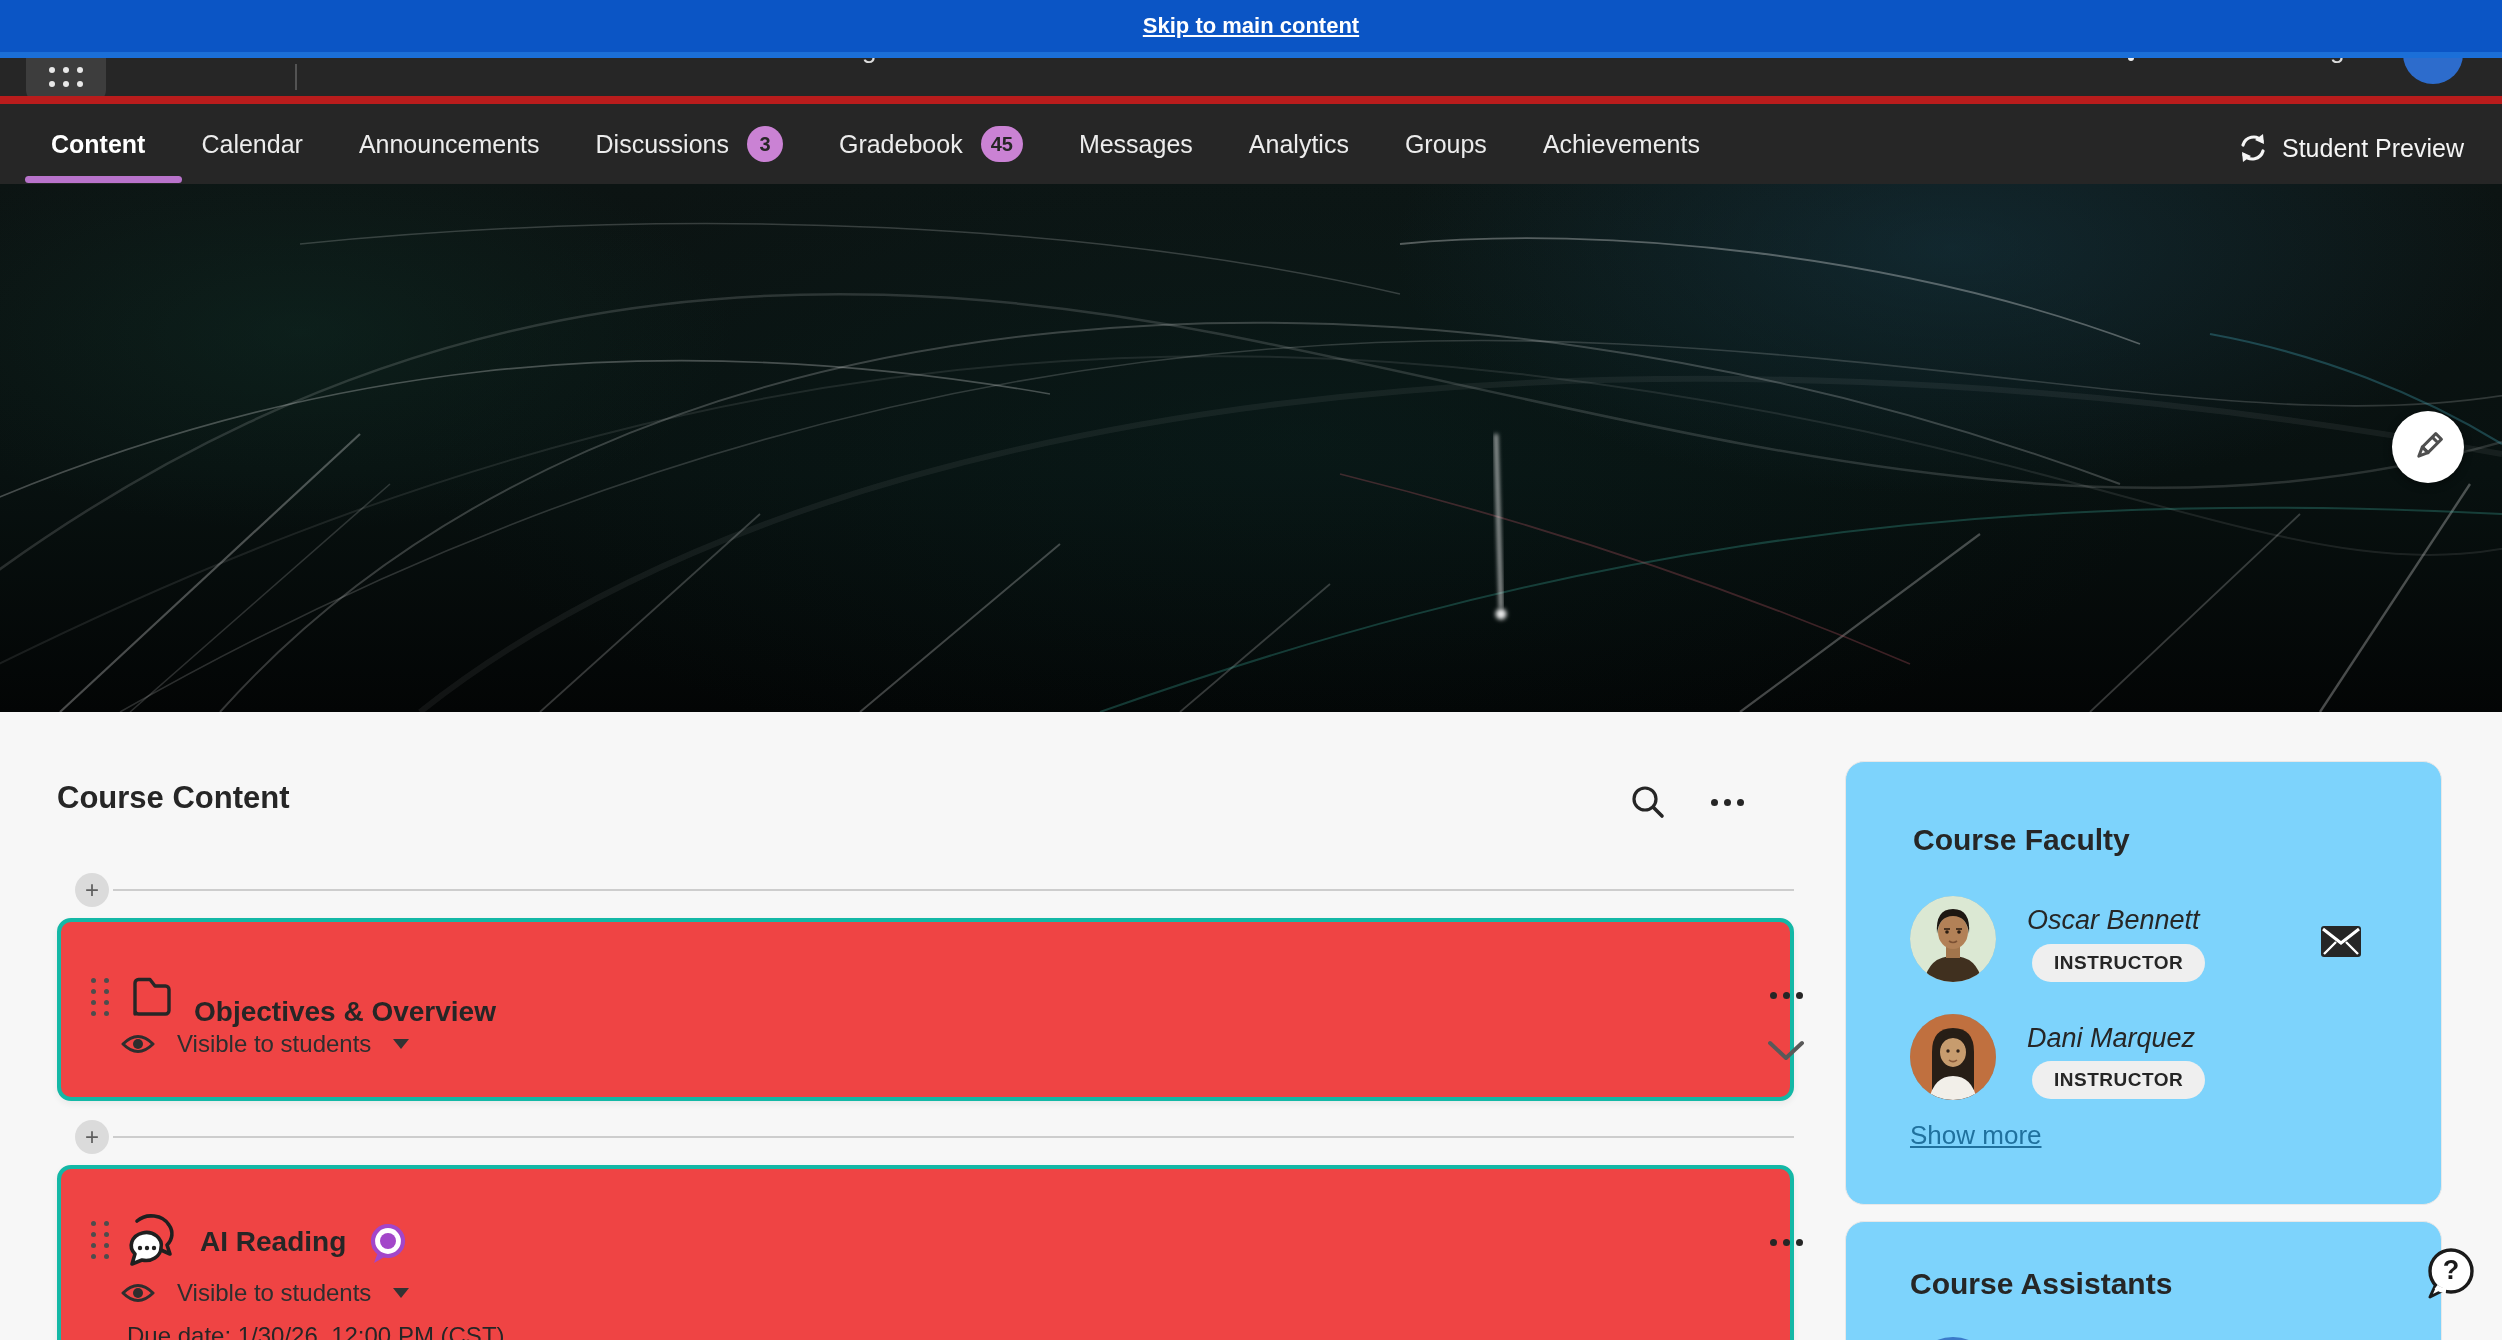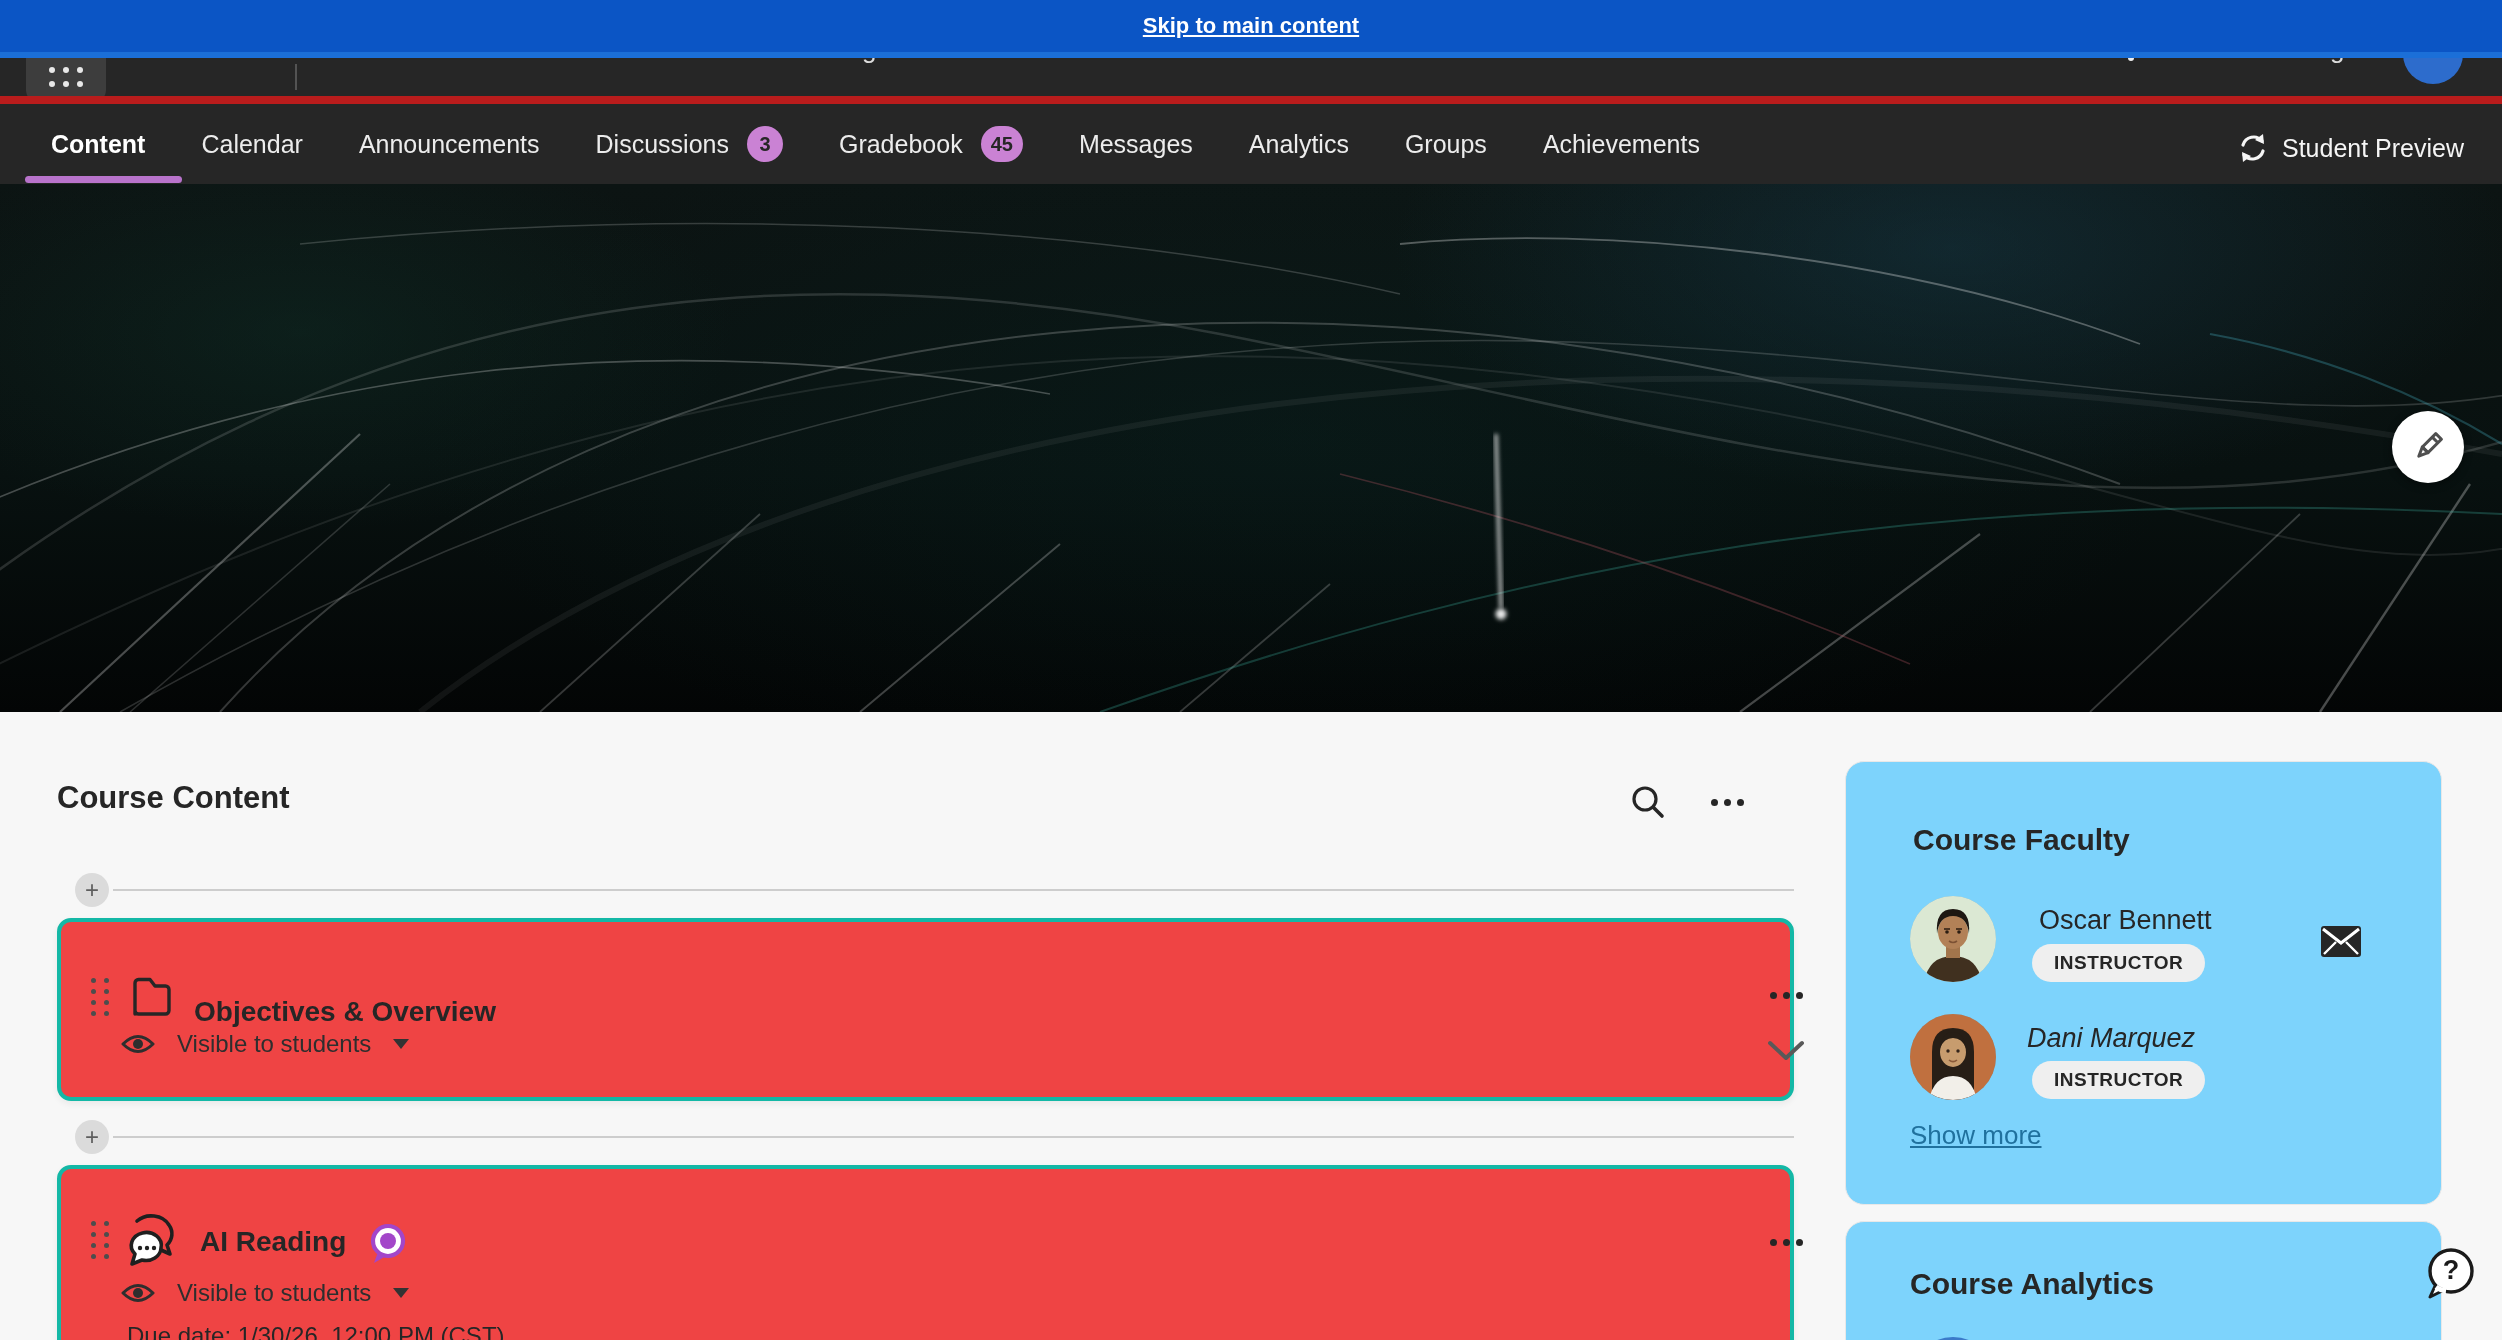--- a/index.html
+++ b/index.html
@@ -301,21 +301,21 @@
         <path d="M14 86 Q19 60 43 60 Q67 60 72 86 Z" fill="#40301f"></path>
         <rect x="36" y="46" width="14" height="16" fill="#a2754c"></rect>
         <ellipse cx="43" cy="36" rx="15" ry="17" fill="#b28157"></ellipse>
         <path d="M27 38 Q25 13 43 13 Q61 13 59 38 Q57 20 43 20 Q29 20 27 38 Z" fill="#1d1712"></path>
         <circle cx="37" cy="36" r="1.8" fill="#2b1d12"></circle>
           <circle cx="49" cy="36" r="1.8" fill="#2b1d12"></circle>
         <path d="M34 33 h6 M46 33 h6" stroke="#2b1d12" stroke-width="1.6"></path>
         <path d="M39 45 q4 3 8 0" stroke="#7c5134" stroke-width="1.6" fill="none"></path>
       </svg>
     </div>
-    <div class="person-name" style="left:193px; top:143px;">Oscar Bennett</div>
+    <div class="person-name" style="left:181px; top:143px;font-style:italic;">Oscar Bennett</div>
     <div class="role-pill" style="left:186px; top:182px;">INSTRUCTOR</div>
     <div class="icon-btn" style="left:471px; top:158px; width:48px; height:42px;">
       <svg width="42" height="33" viewBox="0 0 42 33">
         <rect x="1" y="1" width="40" height="31" rx="3" fill="#262626"></rect>
         <path d="M3 4 L21 18 L39 4" stroke="#ffffff" stroke-width="3" fill="none"></path>
         <path d="M4 29 L16 17 M38 29 L26 17" stroke="#ffffff" stroke-width="2.4"></path>
       </svg>
     </div>
 
     <div class="avatar" style="left:64px; top:252px;">
@@ -330,21 +330,21 @@
         <path d="M39 46 q4 3.4 8 0" stroke="#8a5a3a" stroke-width="1.6" fill="none"></path>
       </svg>
     </div>
     <div class="person-name" style="left:181px; top:261px;font-style:italic;">Dani Marquez</div>
     <div class="role-pill" style="left:186px; top:299px;">INSTRUCTOR</div>
 
     <div class="show-more" style="left:64px; top:358px;">Show more</div>
   </div>
 
   <div class="side-card" style="left:1845px; top:1221px; width:597px; height:260px;">
-    <div class="side-heading" style="left:64px; top:45px;">Course Analytics</div>
+    <div class="side-heading" style="left:64px; top:45px;">Course Assistants</div>
     <div class="assistant-sliver" style="left:64px; top:115px;"></div>
   </div>
 
   <div class="help-fab">
     <svg width="56" height="56" viewBox="0 0 56 56">
       <circle cx="29" cy="26" r="21" stroke="#1a1a1a" stroke-width="3.4" fill="#ffffff"></circle>
       <path d="M13 41 L8 52 L22 45 Z" fill="#ffffff" stroke="#1a1a1a" stroke-width="3" stroke-linejoin="round"></path>
       <path d="M14 42 a21 21 0 0 0 10 4" stroke="#ffffff" stroke-width="5" fill="none"></path>
       <text x="29" y="34" text-anchor="middle" font-family="Liberation Sans, sans-serif" font-size="27" font-weight="bold" fill="#1a1a1a">?</text>
     </svg>

